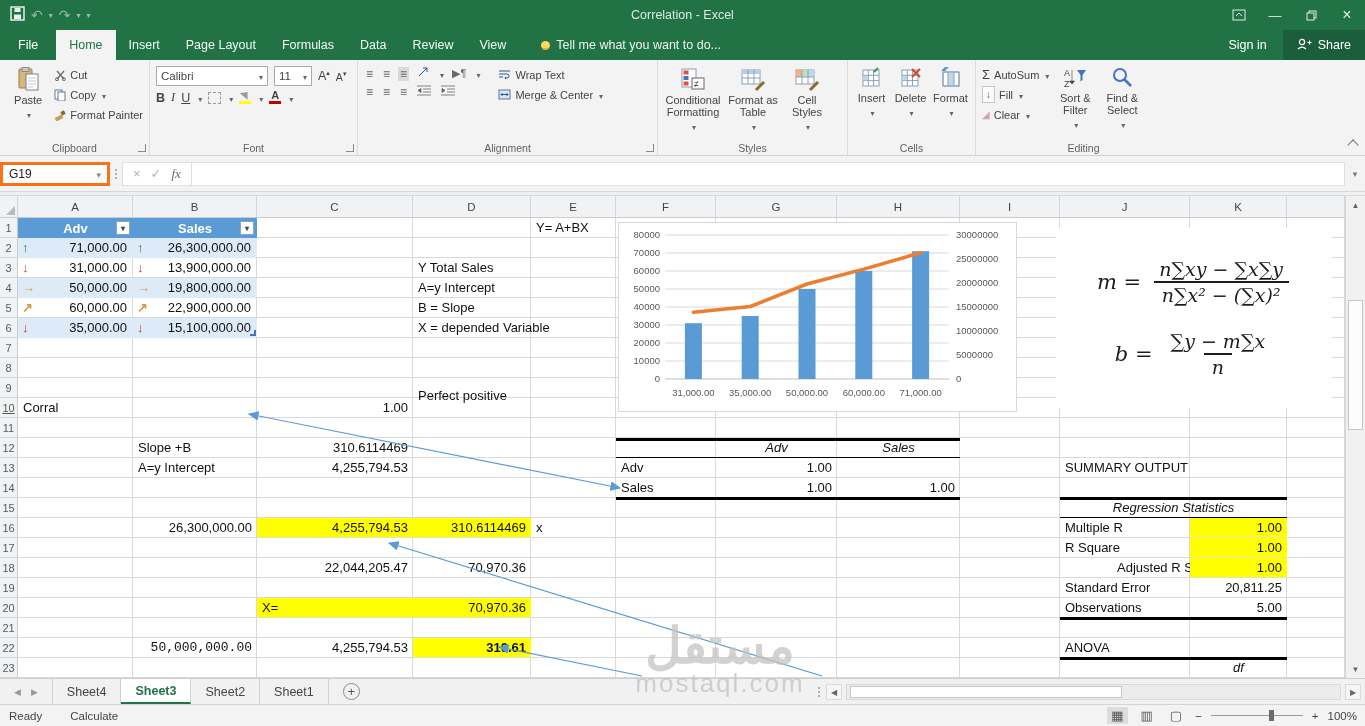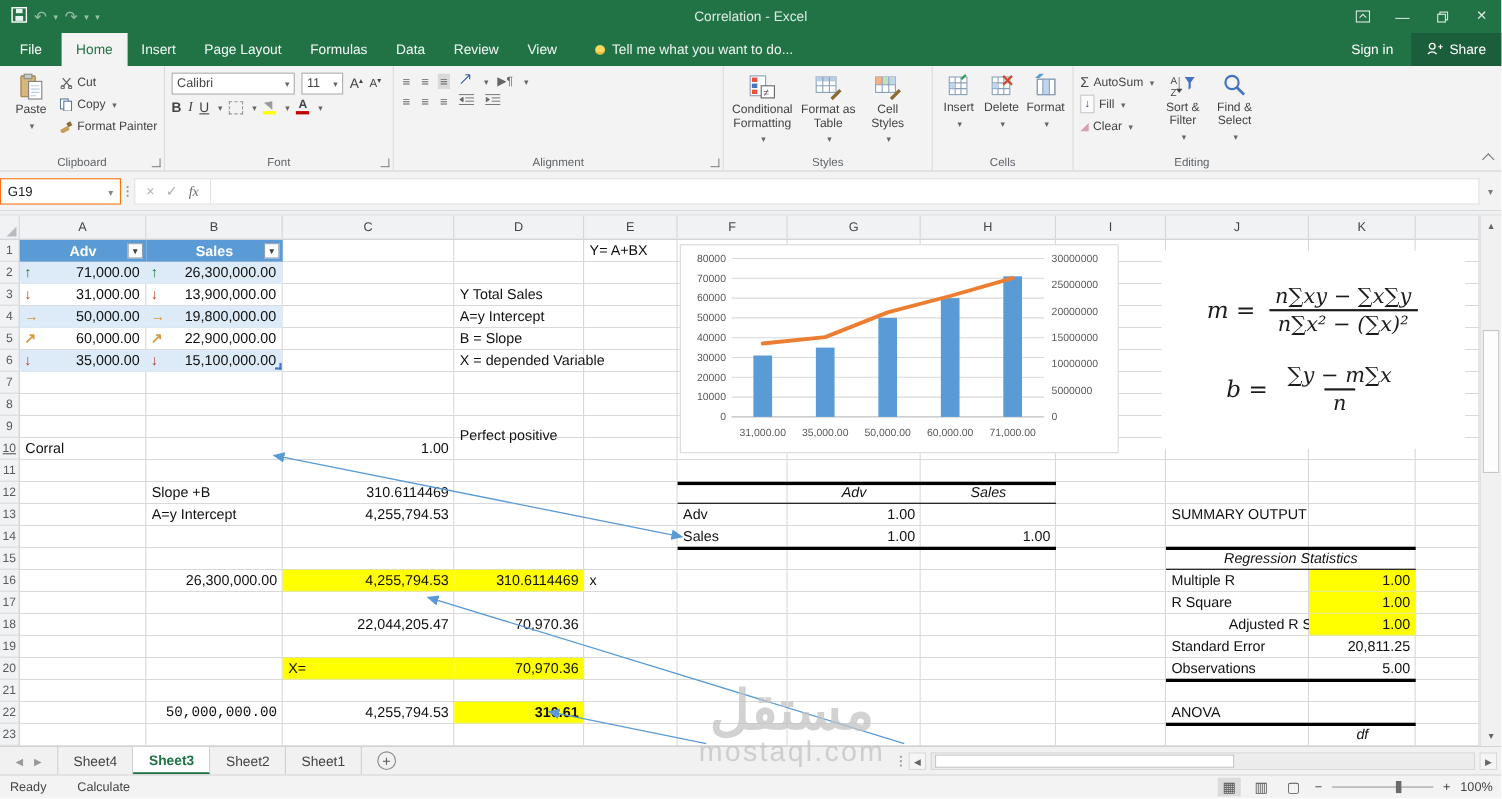--- a/index.html
+++ b/index.html
@@ -40,21 +40,21 @@
   .cbar .bar{width:12px;height:3px;margin-top:1px}
   .bordic{width:13px;height:12px;border:1px dashed #9a9a9a}
   .algn{font-size:12px;color:#666;padding:0 2px}
   .algn.sel{background:#dadada}
   .grybox{border:1px solid #c6c6c6;background:#fbfbfb;padding:0 3px;height:17px;display:inline-flex;align-items:center}
   .numsym{font-size:12.5px;color:#444}
   .tinytxt{font-size:8px;color:#2b579a;line-height:8px;text-align:center}
   .ribcollapse{position:absolute;right:8px;bottom:6px;width:8px;height:8px;border-left:1.5px solid #777;border-top:1.5px solid #777;transform:rotate(45deg)}
   
   .fbar{height:36px;background:#f3f3f3;display:flex;align-items:center;padding:5px 0 5px 0;border-bottom:1px solid #d6d6d6}
-  .namebox{width:110px;height:24px;background:#fff;border:1px solid #f97316;display:flex;align-items:center;justify-content:space-between;padding:0 6px;font-size:12px;color:#222;margin-left:0}
+  .namebox{width:110px;height:24px;background:#fff;border:3px solid #f97316;display:flex;align-items:center;justify-content:space-between;padding:0 6px;font-size:12px;color:#222;margin-left:0}
   .nbdd::after{content:"▾";font-size:9px;color:#888}
   .fdots{width:12px;display:flex;flex-direction:column;align-items:center;gap:2px}
   .fdots i{width:2px;height:2px;background:#9a9a9a;border-radius:50%}
   .fxbtns{display:flex;align-items:center;gap:10px;background:#fff;border:1px solid #e0e0e0;height:24px;padding:0 10px;color:#b0b0b0}
   .fxbtns .fx{font-style:italic;font-family:"Liberation Serif",serif;color:#6a6a6a;font-size:13px}
   .finput{flex:1;height:24px;background:#fff;border:1px solid #e0e0e0;border-left:none;padding:0 6px;font-size:12px}
   .fbardd{width:20px;text-align:center;color:#777;font-size:9px}
   .gapline{height:4px;background:#eef0f2;border-bottom:1px solid #d9d9d9}
   
   .colheaders{height:22px;position:relative;background:#f1f2f4;border-bottom:1px solid #c9cdd2;width:1345px;font-size:11.5px;color:#444}
@@ -274,20 +274,37 @@
       <div class="frow">
         <span class="algn">≡</span>
         <span class="algn">≡</span>
         <span class="algn">≡</span>
         <span class="algn"><svg width="14" height="11">
               <path d="M0 1h14M6 4h8M6 7h8M0 10h14M4 3.5L1 5.5l3 2z" stroke="#666" fill="#666" stroke-width=".8"></path>
             </svg></span>
         <span class="algn"><svg width="14" height="11">
               <path d="M0 1h14M6 4h8M6 7h8M0 10h14M1 3.5l3 2-3 2z" stroke="#666" fill="#666" stroke-width=".8"></path>
             </svg></span>
+      </div>
+    </div>
+    <div class="smallcol" style="margin-left:14px">
+      <div class="sbtn">
+        <svg width="13" height="11">
+            <path d="M1 2h11M1 5h8a2 2 0 010 4H7M1 8h4" stroke="#2b579a" fill="none"></path>
+            <path d="M8 7.2L6.6 9 8 10.6z" fill="#2b579a"></path>
+          </svg>
+        <span>Wrap Text</span>
+      </div>
+      <div class="sbtn">
+        <svg width="13" height="11">
+            <rect x="1" y="1" width="11" height="9" fill="#dce6f1" stroke="#5b7aa0"></rect>
+            <path d="M3 5.5h7M4.5 4L3 5.5 4.5 7M8.5 4L10 5.5 8.5 7" stroke="#2b579a" fill="none"></path>
+          </svg>
+        <span>Merge &amp; Center</span>
+          <span class="dd"></span>
       </div>
     </div>
     <div class="grp-label"><span>Alignment</span></div>
     <span class="launcher"></span>
   </div>
 
 
   <div class="grp" style="width:190px">
     <div class="bigbtn" style="width:62px">
       <svg width="26" height="26">

